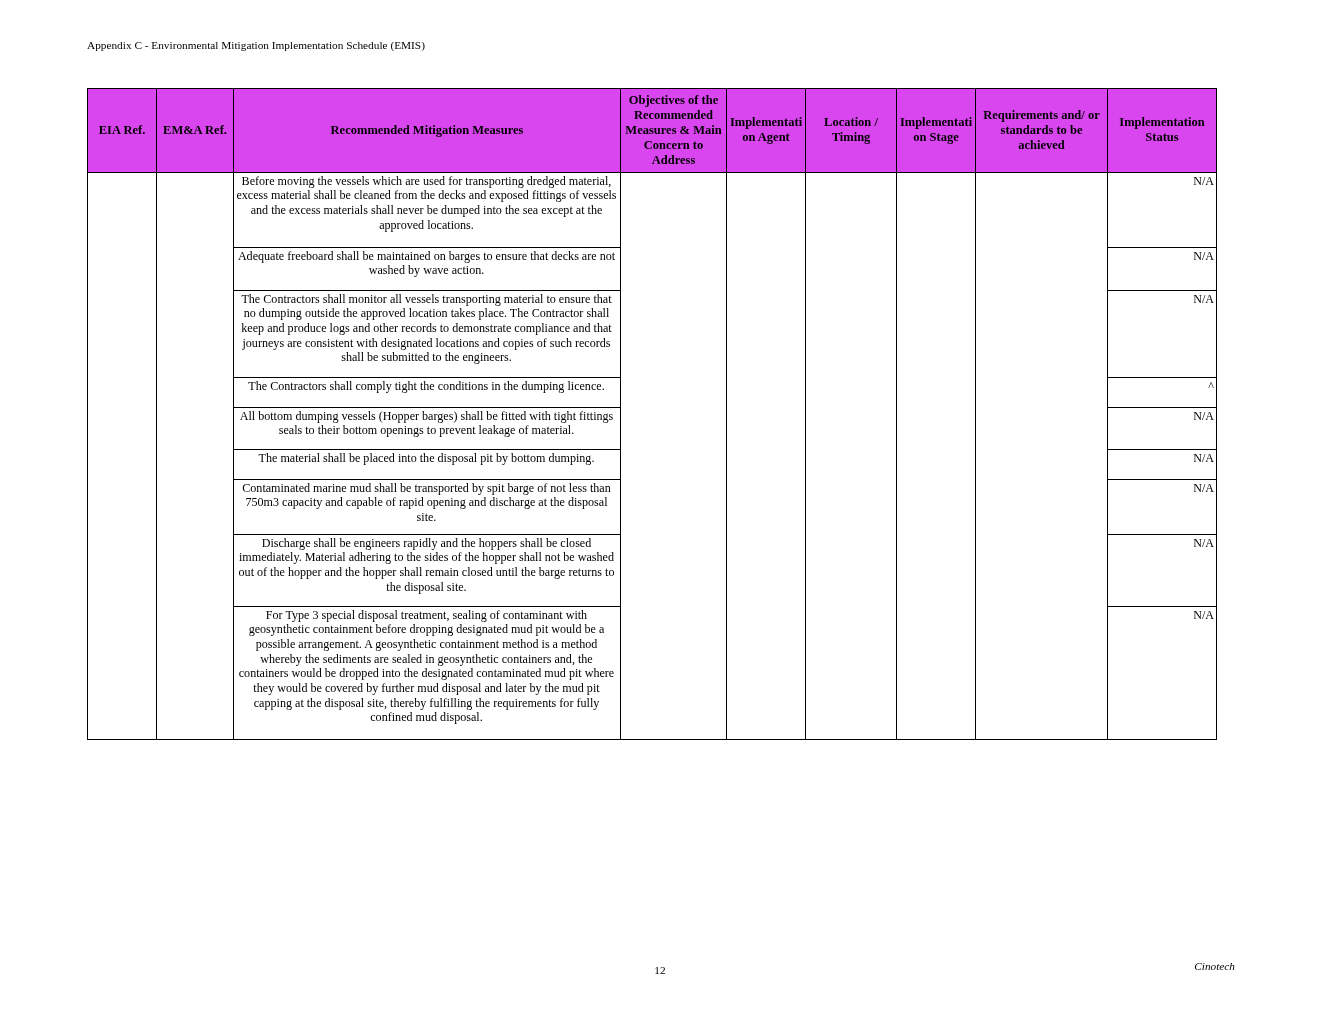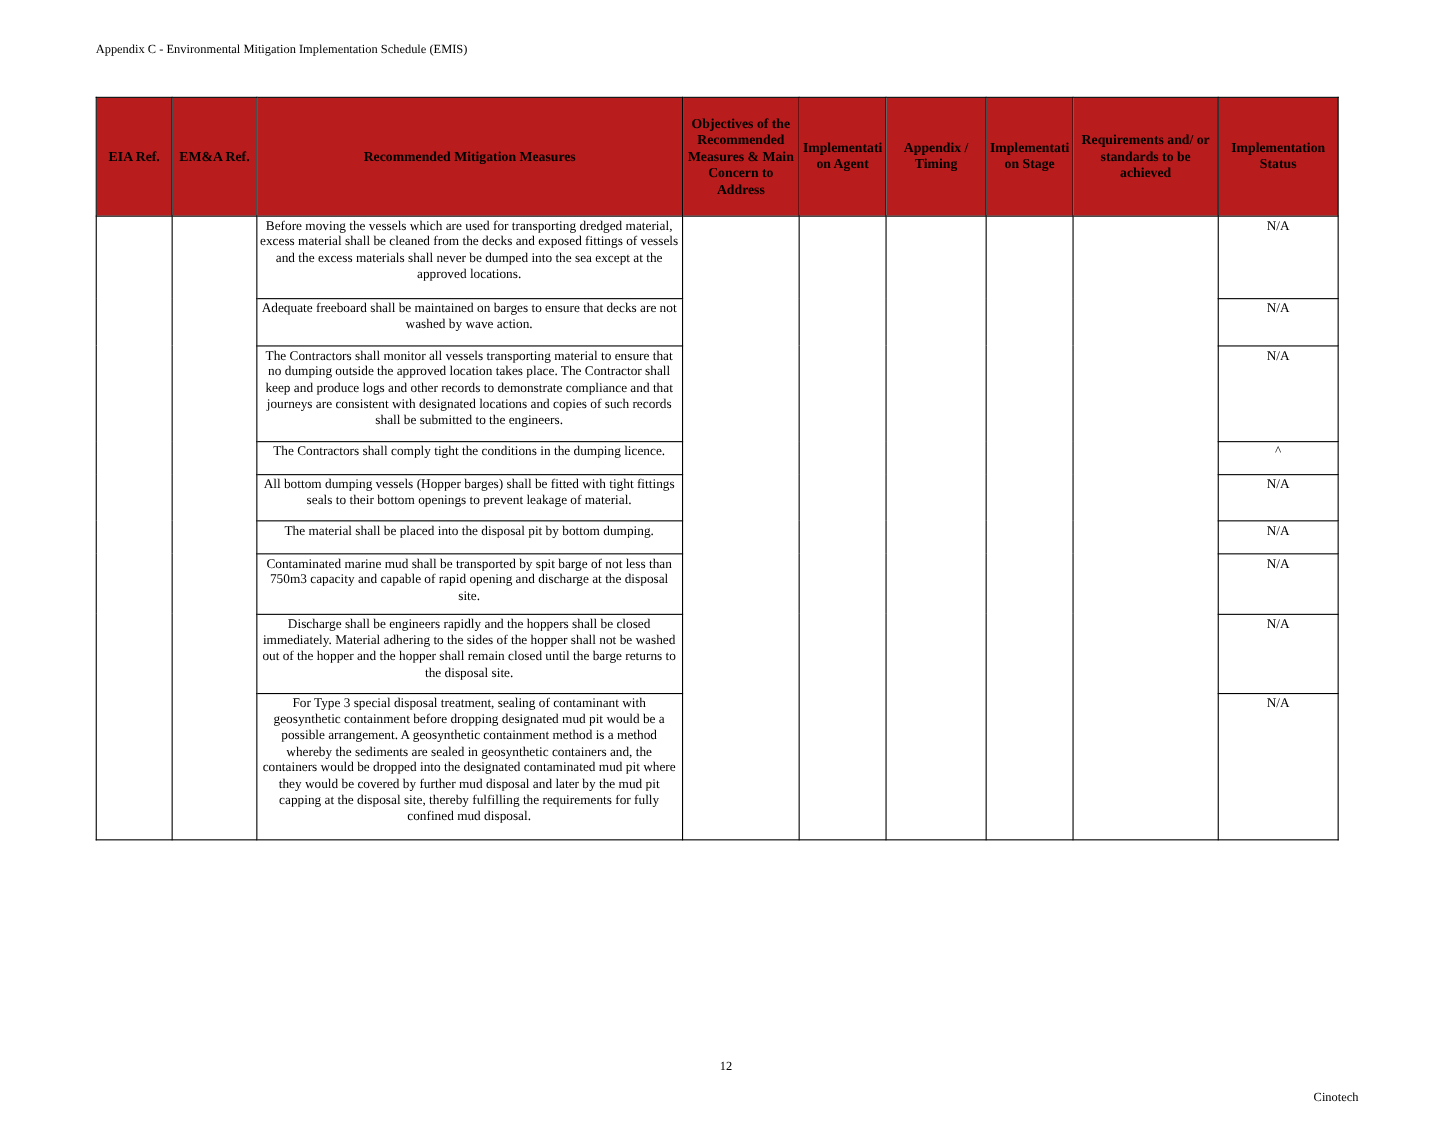--- a/index.html
+++ b/index.html
@@ -29,60 +29,61 @@
     width: 1129px;
     border-collapse: collapse;
     table-layout: fixed;
   }
   .emis-table th,
   .emis-table td {
     border: 1px solid #000000;
     overflow: hidden;
   }
   .emis-table th {
-    background: #b91c1c;
+    background: #d946ef;
     font-weight: bold;
     font-size: 12.5px;
     line-height: 14.9px;
     text-align: center;
     vertical-align: middle;
     white-space: pre-line;
-    padding: 16px 2px;
+    padding: 4px 2px;
   }
   td.measure-cell {
     font-size: 12.1px;
     line-height: 14.7px;
     text-align: center;
     vertical-align: top;
     padding: 1px 3px 1px 2px;
   }
   td.status-cell {
     font-size: 12.1px;
     line-height: 14.7px;
-    text-align: center;
+    text-align: right;
     vertical-align: top;
     padding: 1px 2px;
     font-family: Liberation Serif, serif;
   }
   td.merged-cell {
     background: #ffffff;
   }
   .footer-page-number {
     position: absolute;
     top: 964px;
     left: 0;
     width: 1320px;
     text-align: center;
     font-size: 11.3px;
   }
   .footer-company {
     position: absolute;
-    top: 992px;
+    top: 960px;
     right: 85px;
     font-size: 11.3px;
+    font-style: italic;
   }
 </style>
 </head>
 <body>
 
 <div class="appendix-title">Appendix C - Environmental Mitigation Implementation Schedule (EMIS)</div>
 
 <table class="emis-table">
   <colgroup>
     <col style="width:69px">
@@ -100,21 +101,21 @@
       <th>EIA Ref.</th>
       <th>EM&amp;A Ref.</th>
       <th>Recommended Mitigation Measures</th>
       <th>Objectives of the
 Recommended
 Measures &amp; Main
 Concern to
 Address</th>
       <th>Implementati
 on Agent</th>
-      <th>Appendix /
+      <th>Location /
 Timing</th>
       <th>Implementati
 on Stage</th>
       <th>Requirements and/ or
 standards to be
 achieved</th>
       <th>Implementation
 Status</th>
     </tr>
   </thead>

